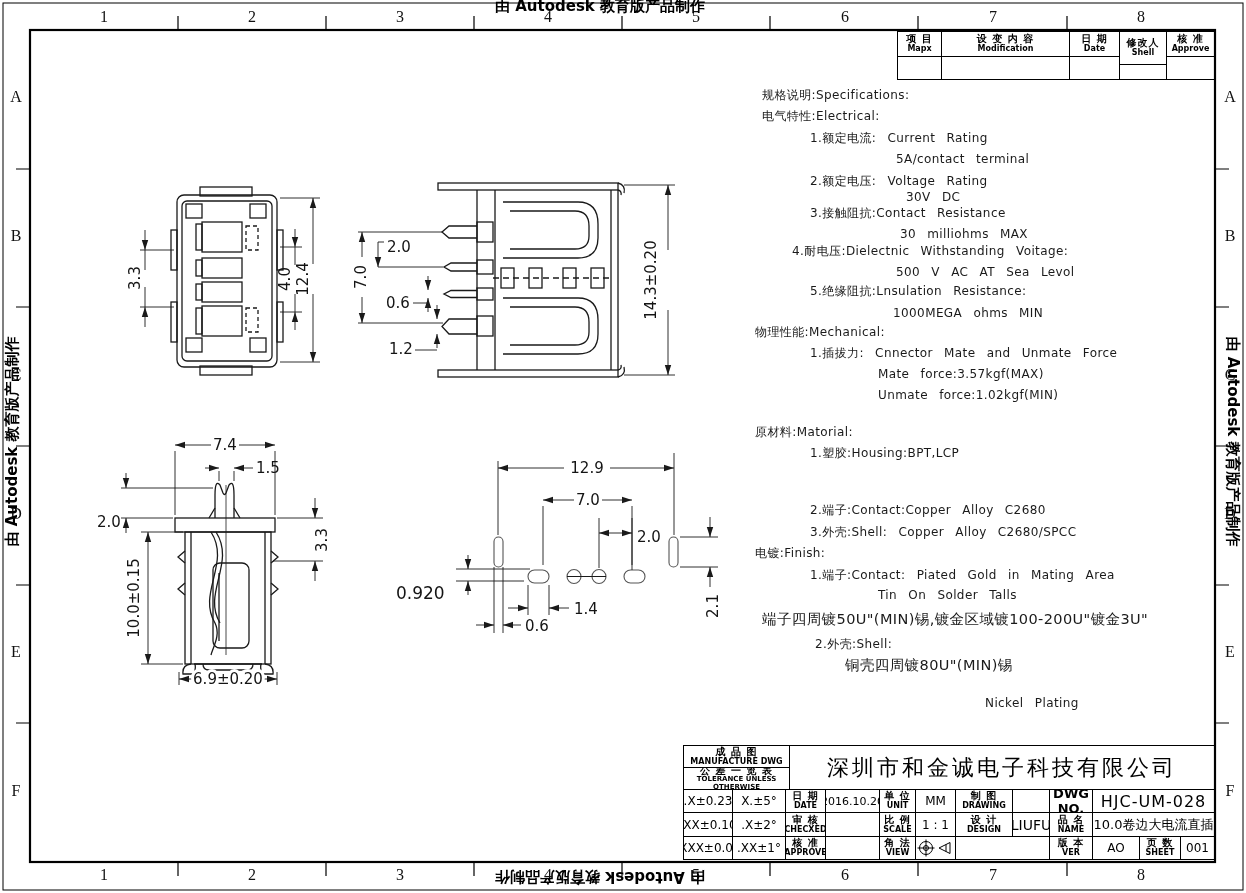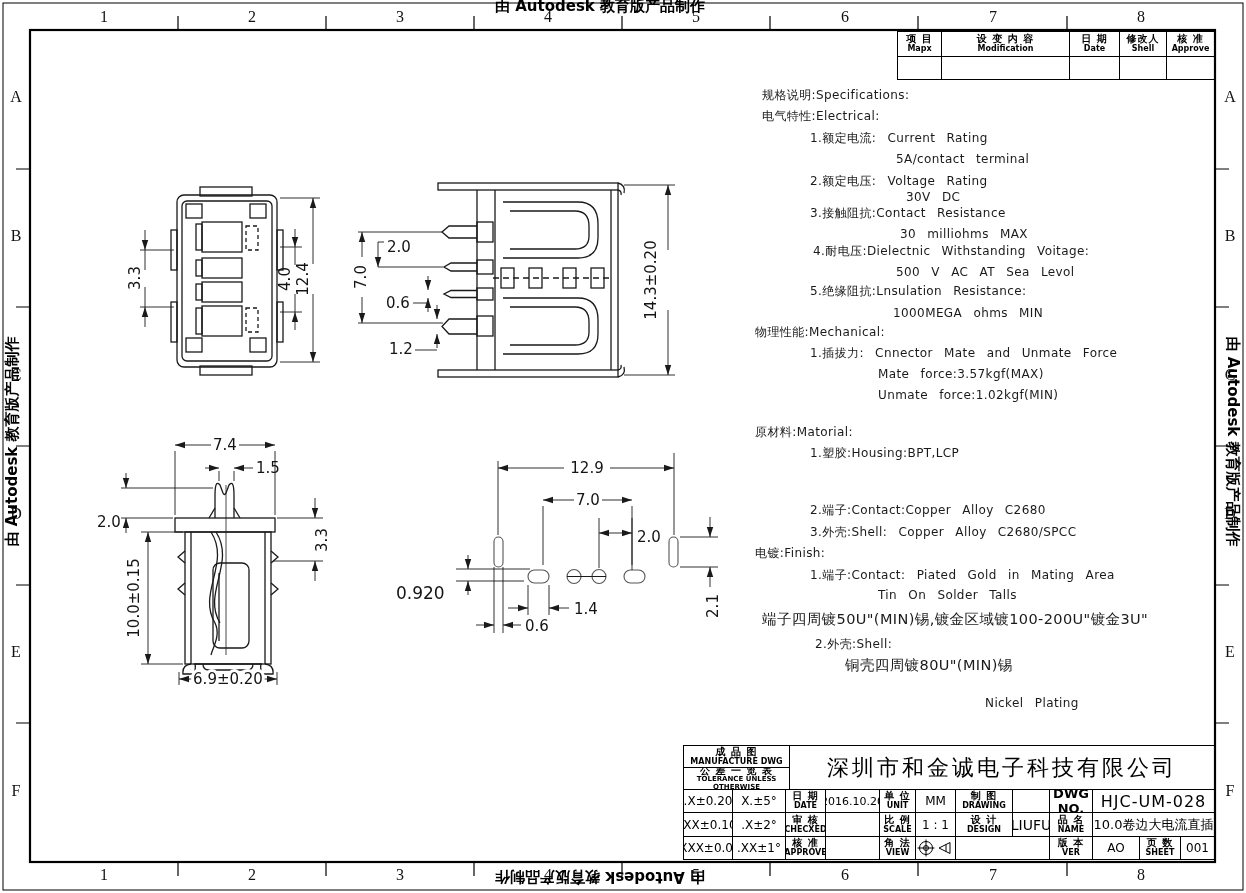--- a/index.html
+++ b/index.html
@@ -83,21 +83,21 @@
       <span class="en7">Mapx</span>
     </div>
     <div class="cell stack" style="left:942px;top:30px;width:128px;height:27px;border:1.4px solid #000;border-left:none;border-top-width:2px">
       <span class="cn9">设 变 内 容</span>
       <span class="en7">Modification</span>
     </div>
     <div class="cell stack" style="left:1070px;top:30px;width:50px;height:27px;border:1.4px solid #000;border-left:none;border-top-width:2px">
       <span class="cn9">日  期</span>
       <span class="en7">Date</span>
     </div>
-    <div class="cell stack" style="left:1120px;top:30px;width:47px;height:27px;border:1.4px solid #000;border-left:none;border-top-width:2px">
+    <div class="cell stack" style="left:1120px;top:30px;width:47px;height:35px;border:1.4px solid #000;border-left:none;border-top-width:2px">
       <span class="cn9">修改人</span>
       <span class="en7">Shell</span>
     </div>
     <div class="cell stack" style="left:1167px;top:30px;width:48px;height:27px;border:1.4px solid #000;border-left:none;border-top-width:2px">
       <span class="cn9">核  准</span>
       <span class="en7">Approve</span>
     </div>
     <div class="cell" style="left:897px;top:57px;width:45px;height:23px;border:1.4px solid #000;border-top:none"></div>
     <div class="cell" style="left:942px;top:57px;width:128px;height:23px;border:1.4px solid #000;border-top:none;border-left:none"></div>
     <div class="cell" style="left:1070px;top:57px;width:50px;height:23px;border:1.4px solid #000;border-top:none;border-left:none"></div>
@@ -269,21 +269,21 @@
   </svg>
 
   <div class="spec" style="left:762px;top:87px">规格说明:Specifications:</div>
   <div class="spec" style="left:762px;top:108px">电气特性:Electrical:</div>
   <div class="spec" style="left:810px;top:130px">1.额定电流: Current Rating</div>
   <div class="spec" style="left:896px;top:152px">5A/contact terminal</div>
   <div class="spec" style="left:810px;top:173px">2.额定电压: Voltage Rating</div>
   <div class="spec" style="left:906px;top:190px">30V DC</div>
   <div class="spec" style="left:810px;top:205px">3.接触阻抗:Contact Resistance</div>
   <div class="spec" style="left:900px;top:227px">30 milliohms MAX</div>
-  <div class="spec" style="left:813px;top:243px">4.耐电压:Dielectnic Withstanding Voitage:</div>
+  <div class="spec" style="left:792px;top:243px">4.耐电压:Dielectnic Withstanding Voitage:</div>
   <div class="spec" style="left:896px;top:265px">500 V AC AT Sea Levol</div>
   <div class="spec" style="left:810px;top:283px">5.绝缘阻抗:Lnsulation Resistance:</div>
   <div class="spec" style="left:893px;top:306px">1000MEGA ohms MIN</div>
   <div class="spec" style="left:755px;top:324px">物理性能:Mechanical:</div>
   <div class="spec" style="left:810px;top:345px">1.插拔力: Cnnector Mate and Unmate Force</div>
   <div class="spec" style="left:878px;top:367px">Mate force:3.57kgf(MAX)</div>
   <div class="spec" style="left:878px;top:388px">Unmate force:1.02kgf(MIN)</div>
   <div class="spec" style="left:755px;top:424px">原材料:Matorial:</div>
   <div class="spec" style="left:810px;top:445px">1.塑胶:Housing:BPT,LCP</div>
   <div class="spec" style="left:810px;top:502px">2.端子:Contact:Copper Alloy C2680</div>
@@ -300,21 +300,21 @@
     <div class="cell stack" style="left:683px;top:745px;width:107px;height:23px;border:1.6px solid #000">
       <span class="cn9">成  品  图</span>
       <span class="en7">MANUFACTURE DWG</span>
     </div>
     <div class="cell stack" style="left:683px;top:768px;width:107px;height:22px;border:1.6px solid #000;border-top:none">
       <span class="cn9">公 差 一 览 表</span>
       <span class="en7" style="font-size:7px">TOLERANCE UNLESS OTHERWISE</span>
     </div>
     <div class="cell company" style="left:790px;top:745px;width:425px;height:45px;border:1.6px solid #000;border-left:none">深圳市和金诚电子科技有限公司</div>
 
-    <div class="cell val" style="left:683px;top:790px;width:50px;height:23px;border:1px solid #000;border-top:none">.X±0.20</div>
+    <div class="cell val" style="left:683px;top:790px;width:50px;height:23px;border:1px solid #000;border-top:none">.X±0.23</div>
     <div class="cell val" style="left:733px;top:790px;width:53px;height:23px;border:1px solid #000;border-top:none;border-left:none">X.±5°</div>
     <div class="cell stack" style="left:786px;top:790px;width:40px;height:23px;border:1px solid #000;border-top:none;border-left:none">
       <span class="cn9">日  期</span>
       <span class="en7">DATE</span>
     </div>
     <div class="cell val" style="left:826px;top:790px;width:54px;height:23px;border:1px solid #000;border-top:none;border-left:none;font-size:11px">2016.10.20</div>
     <div class="cell stack" style="left:880px;top:790px;width:36px;height:23px;border:1px solid #000;border-top:none;border-left:none">
       <span class="cn9">单  位</span>
       <span class="en7">UNIT</span>
     </div>

